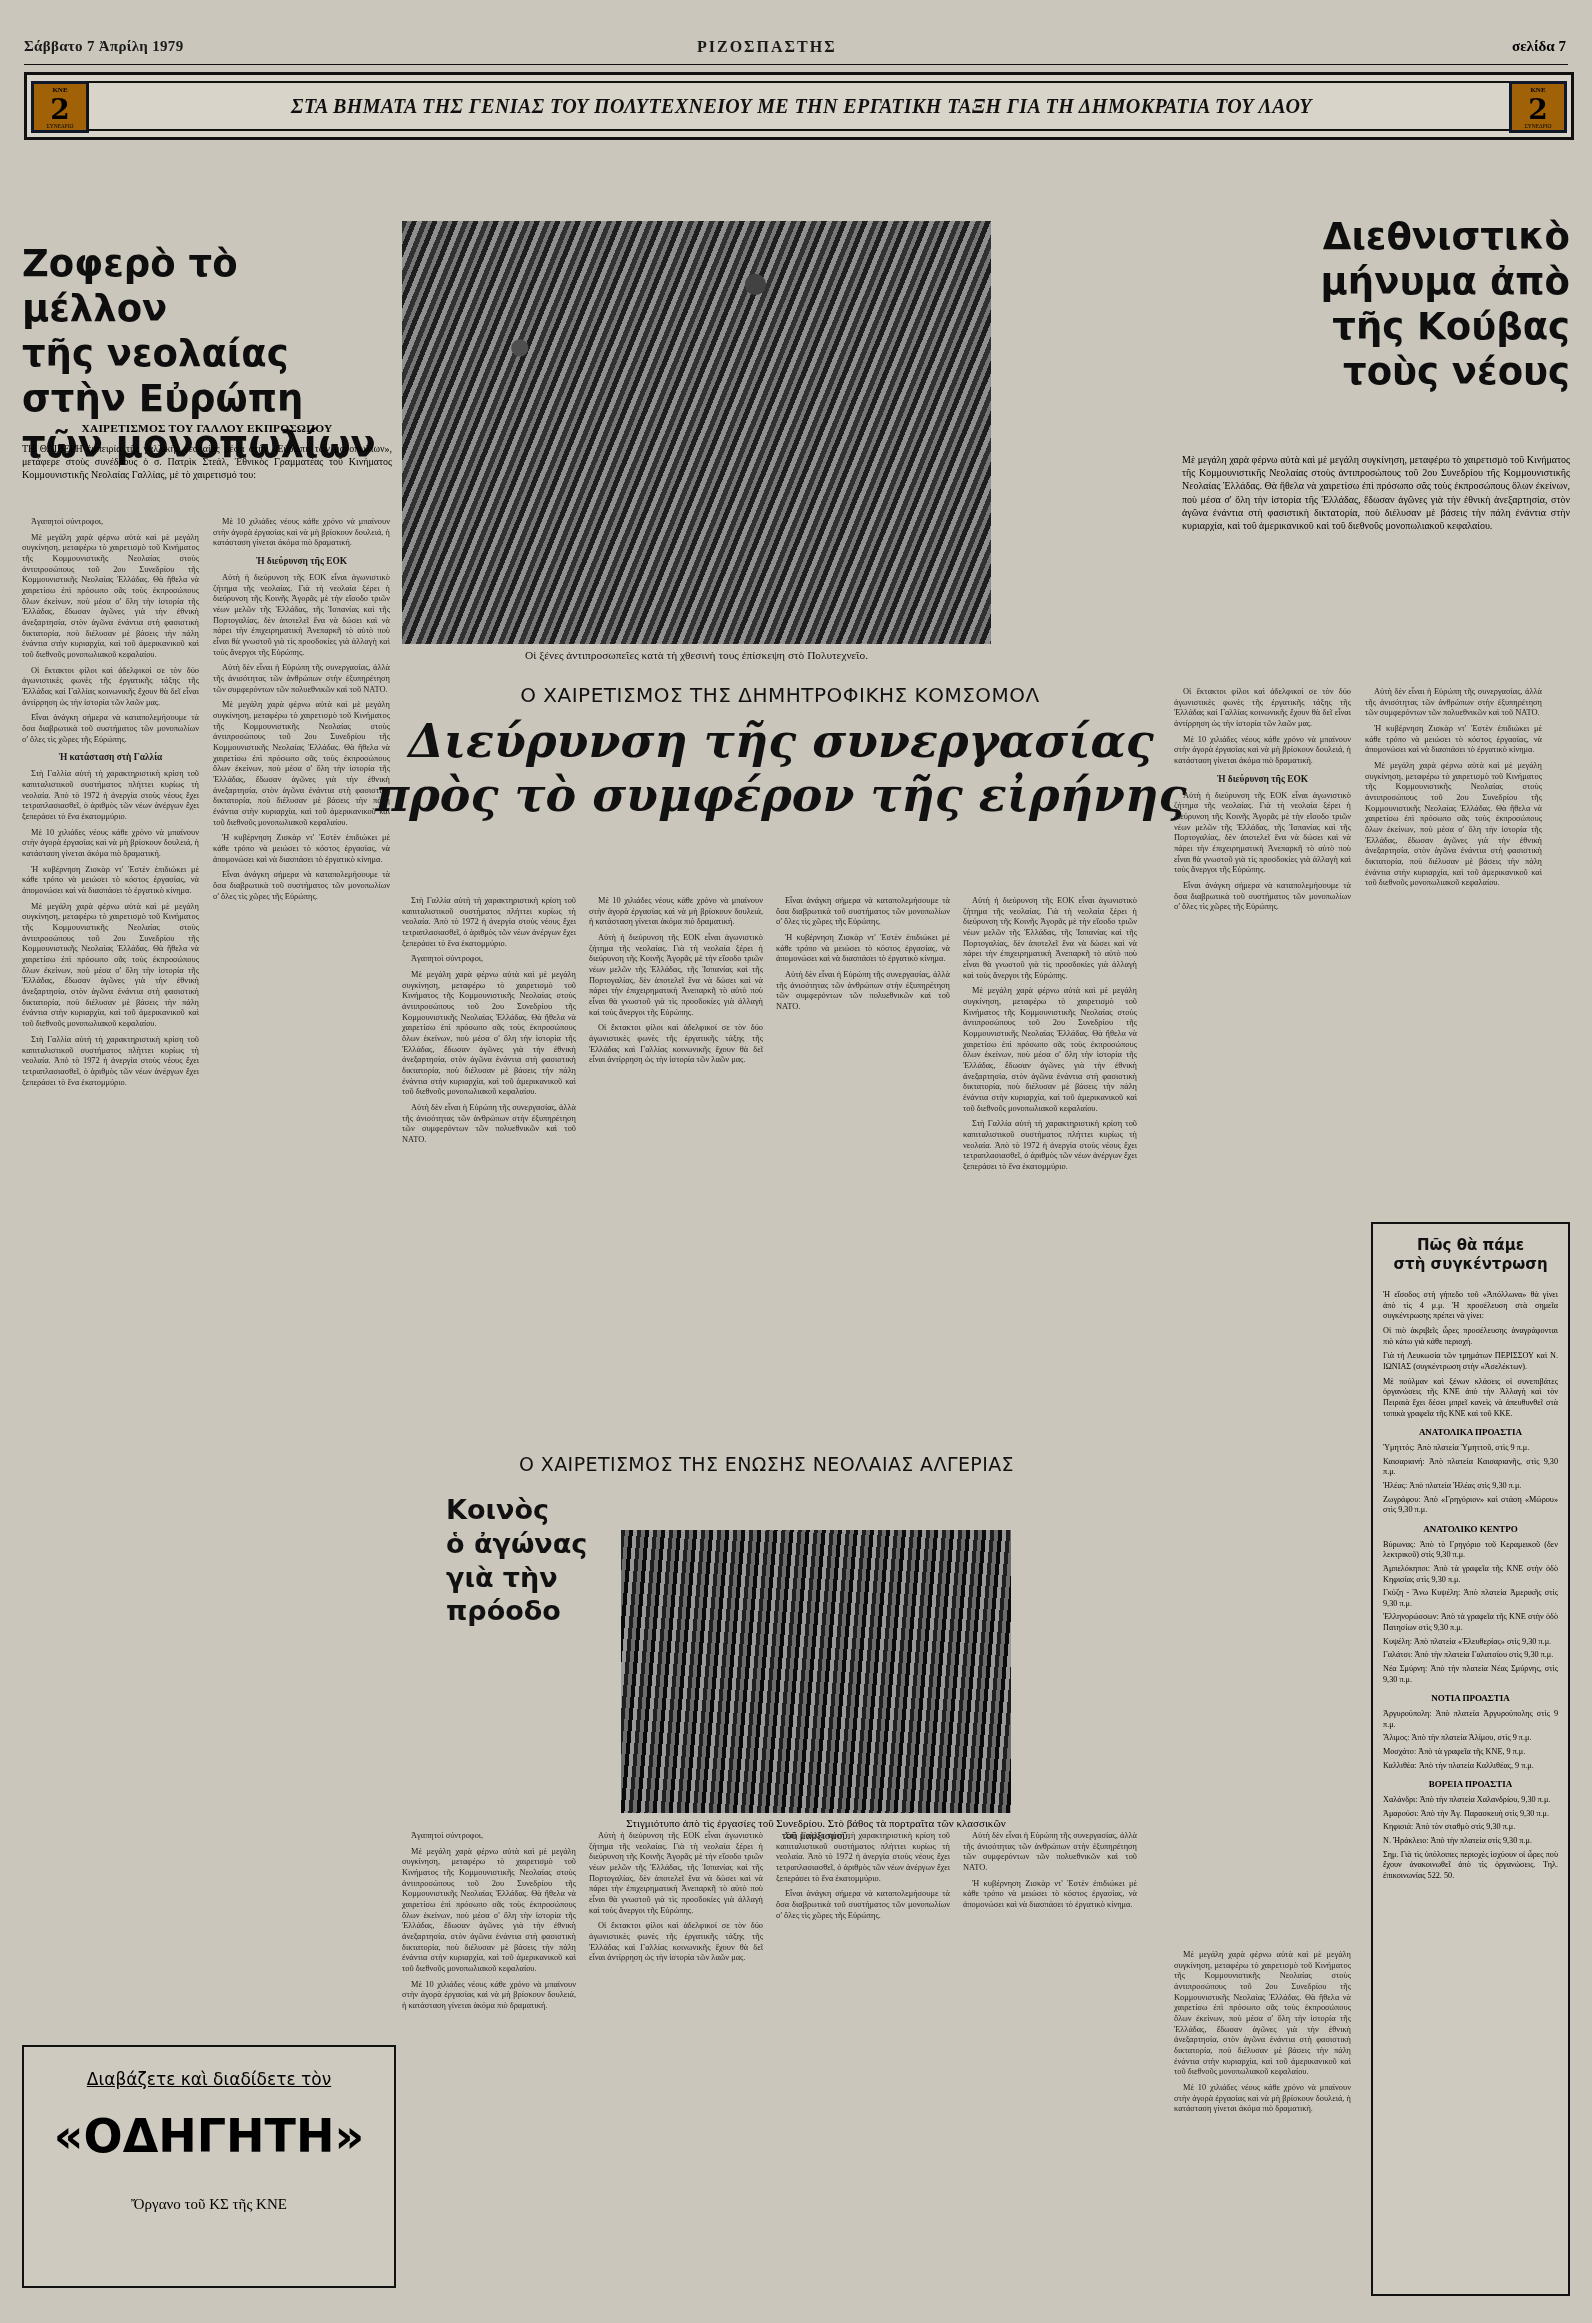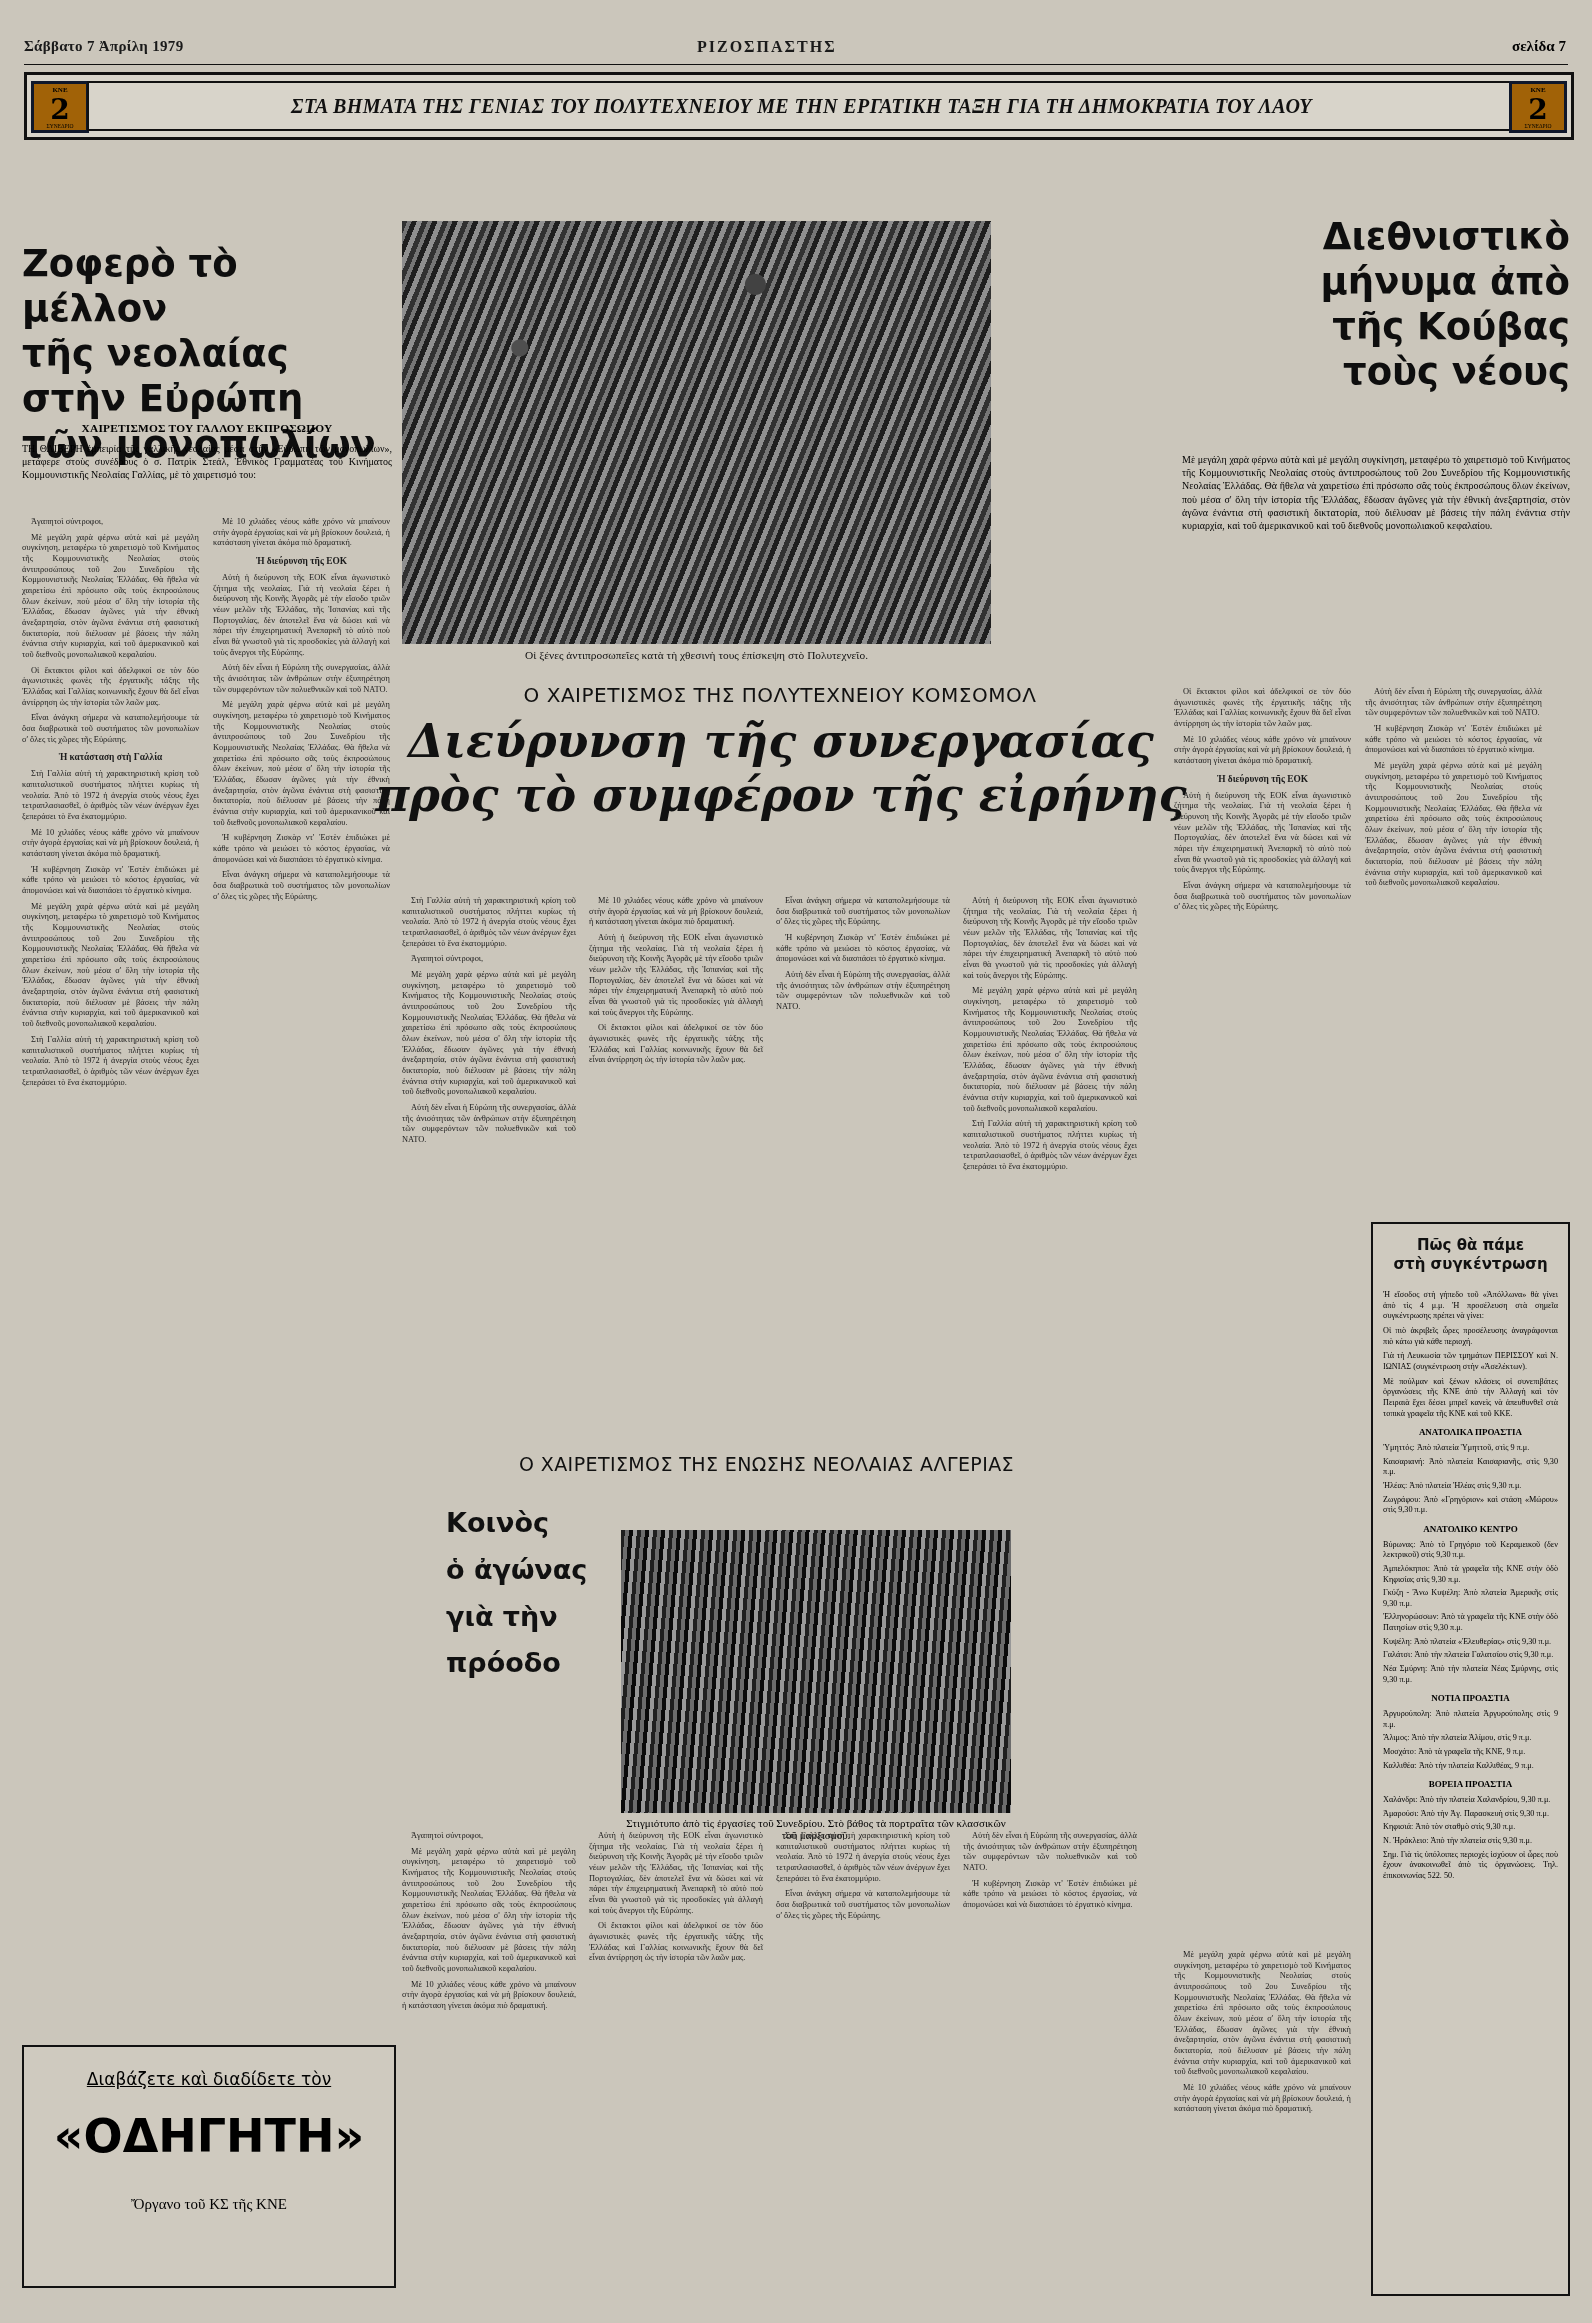--- a/index.html
+++ b/index.html
@@ -53,21 +53,21 @@
 
   
   .deck1{position:absolute;left:402px;top:683px;width:756px;text-align:center;font-family:"DejaVu Sans",sans-serif;font-size:20px;letter-spacing:0.5px;color:#111;}
   .bighead{position:absolute;left:368px;top:714px;width:826px;text-align:center;}
   .bighead .l1,.bighead .l2{font-family:"DejaVu Serif",serif;font-weight:bold;font-style:italic;color:#111;}
   .bighead .l1{font-size:46px;line-height:1.18;}
   .bighead .l2{font-size:46px;line-height:1.18;}
 
   .deck2{position:absolute;left:438px;top:1453px;width:657px;text-align:center;font-family:"DejaVu Sans",sans-serif;font-size:19px;letter-spacing:0.4px;color:#111;}
   .subhead2{position:absolute;left:446px;top:1493px;width:159px;}
-  .subhead2 div{font-family:"DejaVu Sans",sans-serif;font-weight:bold;font-size:27px;line-height:1.25;color:#111;margin-top:13px;}
+  .subhead2 div{font-family:"DejaVu Sans",sans-serif;font-weight:bold;font-size:27px;line-height:1.25;color:#111;}
 
   .photo-2{position:absolute;left:621px;top:1530px;width:390px;height:283px;
     background:
       repeating-linear-gradient(95deg,#2f2f2f 0 4px,#6f6f6f 4px 8px,#1e1e1e 8px 12px,#949494 12px 16px),
       repeating-linear-gradient(5deg,rgba(0,0,0,.5) 0 6px,rgba(255,255,255,.2) 6px 11px);
     filter:contrast(1.2);}
   .photo-2-cap{position:absolute;left:621px;top:1817px;width:390px;font-size:11px;text-align:center;}
 
   
   .col{position:absolute;font-size:8.4px;line-height:1.27;text-align:justify;color:#1b1b1b;
@@ -155,21 +155,21 @@
   <div class="col" style="left:213px;top:517px;width:177px;height:1502px;">
     <p>Μὲ 10 χιλιάδες νέους κάθε χρόνο νὰ μπαίνουν στὴν ἀγορὰ ἐργασίας καὶ νὰ μὴ βρίσκουν δουλειά, ἡ κατάσταση γίνεται ἀκόμα πιὸ δραματική.</p>
     <p class="sub">Ἡ διεύρυνση τῆς ΕΟΚ</p>
     <p>Αὐτὴ ἡ διεύρυνση τῆς ΕΟΚ εἶναι ἀγωνιστικὸ ζήτημα τῆς νεολαίας. Γιὰ τὴ νεολαία ξέρει ἡ διεύρυνση τῆς Κοινῆς Ἀγορᾶς μὲ τὴν εἴσοδο τριῶν νέων μελῶν τῆς Ἑλλάδας, τῆς Ἱσπανίας καὶ τῆς Πορτογαλίας, δὲν ἀποτελεῖ ἕνα νὰ δώσει καὶ νὰ πάρει τὴν ἐπιχειρηματικὴ Ἀνεπαρκῆ τὸ αὐτὸ ποὺ εἶναι θὰ γνωστοῦ γιὰ τὶς προσδοκίες γιὰ ἀλλαγὴ καὶ τοὺς ἄνεργοι τῆς Εὐρώπης.</p>
     <p>Αὐτὴ δὲν εἶναι ἡ Εὐρώπη τῆς συνεργασίας, ἀλλὰ τῆς ἀνισότητας τῶν ἀνθρώπων στὴν ἐξυπηρέτηση τῶν συμφερόντων τῶν πολυεθνικῶν καὶ τοῦ ΝΑΤΟ.</p>
     <p>Μὲ μεγάλη χαρὰ φέρνω αὐτὰ καὶ μὲ μεγάλη συγκίνηση, μεταφέρω τὸ χαιρετισμὸ τοῦ Κινήματος τῆς Κομμουνιστικῆς Νεολαίας στοὺς ἀντιπροσώπους τοῦ 2ου Συνεδρίου τῆς Κομμουνιστικῆς Νεολαίας Ἑλλάδας. Θὰ ἤθελα νὰ χαιρετίσω ἐπὶ πρόσωπο σᾶς τοὺς ἐκπροσώπους ὅλων ἐκείνων, ποὺ μέσα σ' ὅλη τὴν ἱστορία τῆς Ἑλλάδας, ἔδωσαν ἀγῶνες γιὰ τὴν ἐθνικὴ ἀνεξαρτησία, στὸν ἀγῶνα ἐνάντια στὴ φασιστικὴ δικτατορία, ποὺ διέλυσαν μὲ βάσεις τὴν πάλη ἐνάντια στὴν κυριαρχία, καὶ τοῦ ἀμερικανικοῦ καὶ τοῦ διεθνοῦς μονοπωλιακοῦ κεφαλαίου.</p>
     <p>Ἡ κυβέρνηση Ζισκὰρ ντ' Ἐστὲν ἐπιδιώκει μὲ κάθε τρόπο νὰ μειώσει τὸ κόστος ἐργασίας, νὰ ἀπομονώσει καὶ νὰ διασπάσει τὸ ἐργατικὸ κίνημα.</p>
     <p>Εἶναι ἀνάγκη σήμερα νὰ καταπολεμήσουμε τὰ ὅσα διαβρωτικὰ τοῦ συστήματος τῶν μονοπωλίων σ' ὅλες τὶς χῶρες τῆς Εὐρώπης.</p>
   </div>
 
-  <div class="deck1">Ο ΧΑΙΡΕΤΙΣΜΟΣ ΤΗΣ ΠΟΛΥΤΕΧΝΕΙΟΥ ΚΟΜΣΟΜΟΛ</div>
+  <div class="deck1">Ο ΧΑΙΡΕΤΙΣΜΟΣ ΤΗΣ ΔΗΜΗΤΡΟΦΙΚΗΣ ΚΟΜΣΟΜΟΛ</div>
   <div class="bighead">
     <div class="l1">Διεύρυνση τῆς συνεργασίας</div>
     <div class="l2">πρὸς τὸ συμφέρον τῆς εἰρήνης</div>
   </div>
 
   <div class="col" style="left:402px;top:896px;width:174px;height:527px;">
     <p>Στὴ Γαλλία αὐτὴ τὴ χαρακτηριστικὴ κρίση τοῦ καπιταλιστικοῦ συστήματος πλήττει κυρίως τὴ νεολαία. Ἀπὸ τὸ 1972 ἡ ἀνεργία στοὺς νέους ἔχει τετραπλασιασθεῖ, ὁ ἀριθμὸς τῶν νέων ἀνέργων ἔχει ξεπεράσει τὸ ἕνα ἑκατομμύριο.</p>
     <p>Ἀγαπητοὶ σύντροφοι,</p>
     <p>Μὲ μεγάλη χαρὰ φέρνω αὐτὰ καὶ μὲ μεγάλη συγκίνηση, μεταφέρω τὸ χαιρετισμὸ τοῦ Κινήματος τῆς Κομμουνιστικῆς Νεολαίας στοὺς ἀντιπροσώπους τοῦ 2ου Συνεδρίου τῆς Κομμουνιστικῆς Νεολαίας Ἑλλάδας. Θὰ ἤθελα νὰ χαιρετίσω ἐπὶ πρόσωπο σᾶς τοὺς ἐκπροσώπους ὅλων ἐκείνων, ποὺ μέσα σ' ὅλη τὴν ἱστορία τῆς Ἑλλάδας, ἔδωσαν ἀγῶνες γιὰ τὴν ἐθνικὴ ἀνεξαρτησία, στὸν ἀγῶνα ἐνάντια στὴ φασιστικὴ δικτατορία, ποὺ διέλυσαν μὲ βάσεις τὴν πάλη ἐνάντια στὴν κυριαρχία, καὶ τοῦ ἀμερικανικοῦ καὶ τοῦ διεθνοῦς μονοπωλιακοῦ κεφαλαίου.</p>
     <p>Αὐτὴ δὲν εἶναι ἡ Εὐρώπη τῆς συνεργασίας, ἀλλὰ τῆς ἀνισότητας τῶν ἀνθρώπων στὴν ἐξυπηρέτηση τῶν συμφερόντων τῶν πολυεθνικῶν καὶ τοῦ ΝΑΤΟ.</p>

